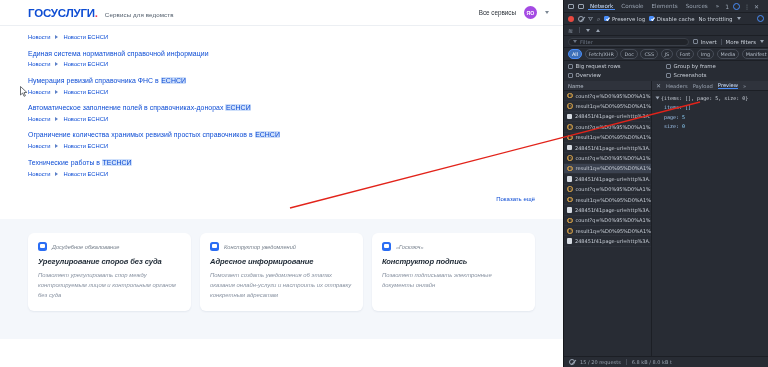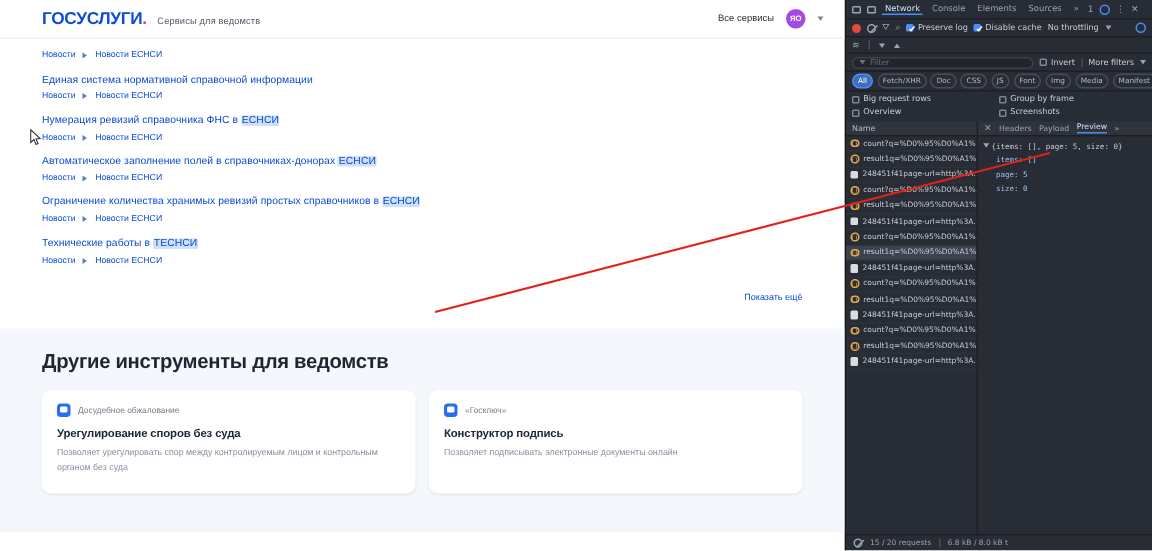--- a/index.html
+++ b/index.html
@@ -55,21 +55,21 @@
   .show-more { font-size: 6px; color: #0b4bd4; }
 
   .tools-section {
     margin-top: 14px; background: #f4f7fb; padding: 14px 28px 26px 28px;
     min-height: 120px;
   }
   .tools-title {
     font-size: 13.5px; font-weight: 700; color: #1c2733;
     margin-bottom: 12px; letter-spacing: -.2px;
   }
-  .cards { display: flex; gap: 9px; }
+  .cards { display: flex; gap: 9px; font-style: italic; }
   .card {
     flex: 1; background: #fff; border-radius: 6px;
     padding: 9px 10px 11px 10px; box-shadow: 0 1px 2px rgba(20,40,80,.07);
   }
   .card-top { display: flex; align-items: center; gap: 5px; margin-bottom: 6px; }
   .card-icon {
     width: 9px; height: 9px; border-radius: 2.5px; background: #2a6df4;
     position: relative; flex: none;
   }
   .card-icon::after {
@@ -283,32 +283,39 @@
         </div>
       </div>
 
     </div>
 
     <div class="show-more-row">
       <span class="show-more">Показать ещё</span>
     </div>
 
     <div class="tools-section">
-      <div class="tools-title">Другие инструменты для ведомств</div>
       <div class="cards">
 
         <div class="card">
           <div class="card-top">
             <span class="card-icon"></span>
             <span class="card-tag">Досудебное обжалование</span>
           </div>
           <div class="card-name">Урегулирование споров без суда</div>
           <div class="card-desc">Позволяет урегулировать спор между контролируемым лицом и контрольным органом без суда</div>
         </div>
 
+        <div class="card">
+          <div class="card-top">
+            <span class="card-icon"></span>
+            <span class="card-tag">Конструктор уведомлений</span>
+          </div>
+          <div class="card-name">Адресное информирование</div>
+          <div class="card-desc">Помогает создать уведомления об этапах оказания онлайн-услуги и настроить их отправку конкретным адресатам</div>
+        </div>
 
         <div class="card">
           <div class="card-top">
             <span class="card-icon"></span>
             <span class="card-tag">«Госключ»</span>
           </div>
           <div class="card-name">Конструктор подпись</div>
           <div class="card-desc">Позволяет подписывать электронные документы онлайн</div>
         </div>
 

